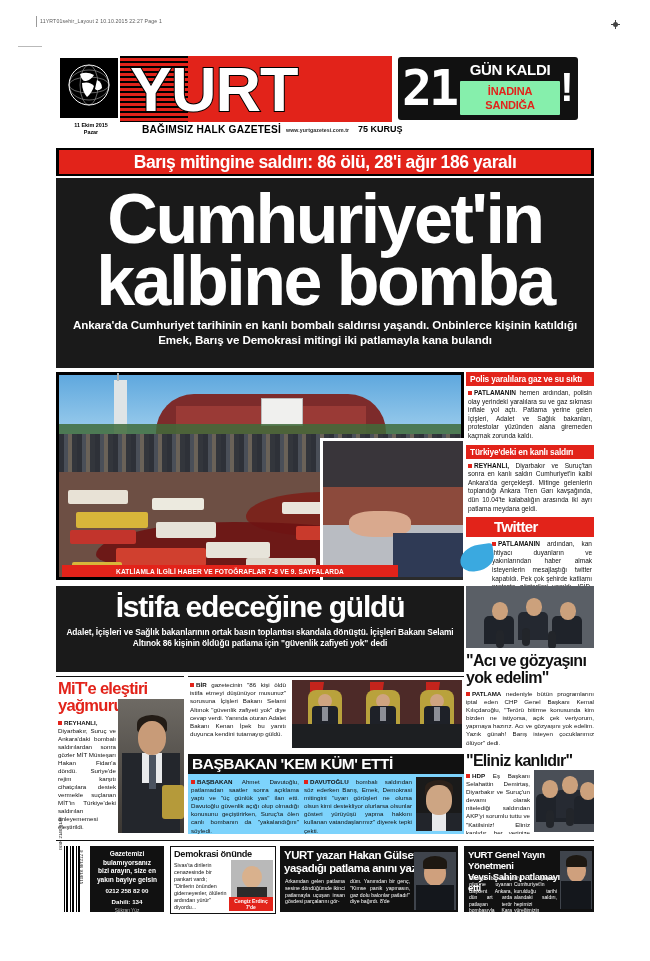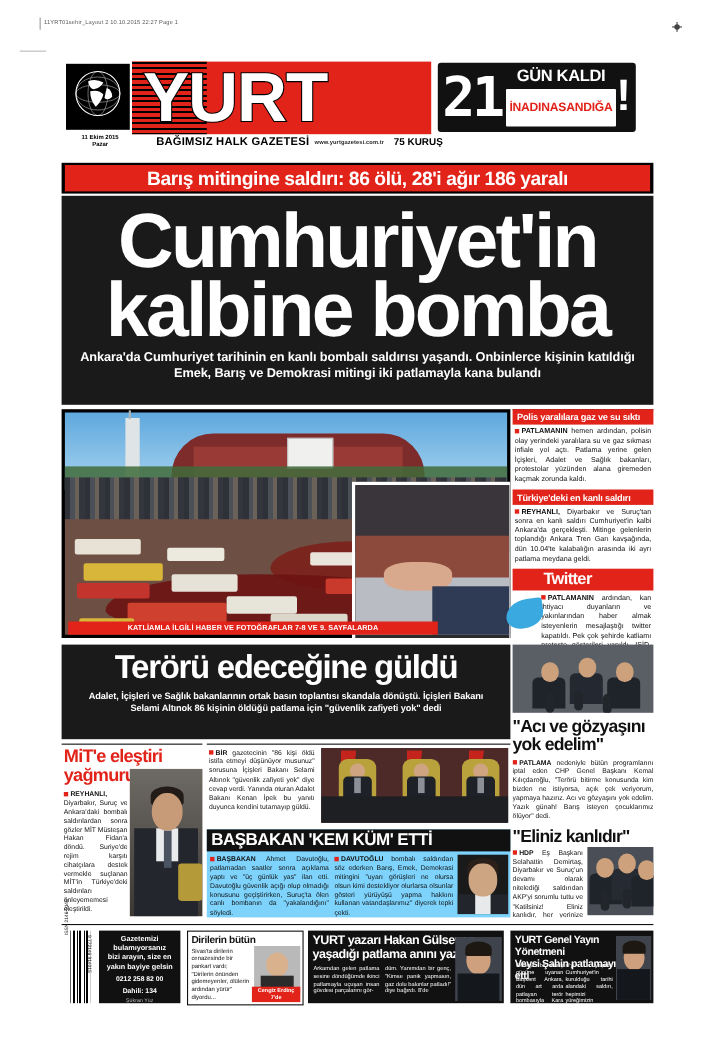--- a/index.html
+++ b/index.html
@@ -31,22 +31,22 @@
   .logo-text span{color:#fff;}
   .tagline{position:absolute;left:84px;top:68px;font-size:10.2px;font-weight:bold;letter-spacing:.2px;color:#000;}
   .site{position:absolute;left:228px;top:71px;font-size:5.2px;font-weight:bold;color:#2a2a2a;letter-spacing:.1px;}
   .price{position:absolute;left:300px;top:68px;font-size:9px;font-weight:bold;color:#000;}
 
   
   .countdown{position:absolute;left:398px;top:57px;width:180px;height:63px;background:#111;border-radius:3px;}
   .cd-num{position:absolute;left:4px;top:2px;width:60px;height:58px;color:#fff;font-size:50px;font-weight:bold;
      line-height:58px;text-align:left;font-family:"DejaVu Sans Mono",monospace;letter-spacing:-3px;}
   .cd-gun{position:absolute;left:62px;top:4px;width:100px;text-align:center;color:#fff;font-size:15px;font-weight:bold;letter-spacing:-.3px;}
-  .cd-white{position:absolute;left:62px;top:24px;width:100px;height:34px;background:#ffffff;border-radius:1px;
-     display:flex;flex-direction:row;align-items:center;justify-content:center;}
+  .cd-white{position:absolute;left:62px;top:24px;width:100px;height:34px;background:#86efac;border-radius:1px;
+     display:flex;flex-direction:column;align-items:center;justify-content:center;}
   .cd-white div{color:#e2231a;font-size:11px;font-weight:bold;line-height:14px;letter-spacing:-.2px;}
   .cd-bang{position:absolute;left:160px;top:2px;width:18px;text-align:center;color:#fff;font-size:40px;font-weight:bold;line-height:56px;}
 
   
   .banner-wrap{position:absolute;left:56px;top:148px;width:538px;height:28px;background:#000;}
   .banner{position:absolute;left:3px;top:2px;width:532px;height:24px;background:#e2231a;
      display:flex;align-items:center;justify-content:center;}
   .banner span{color:#fff;font-size:17.5px;font-weight:bold;letter-spacing:-.4px;white-space:nowrap;text-align:right;}
 
   
@@ -96,21 +96,21 @@
   .twitter-head{position:relative;background:#e2231a;height:20px;}
   .twitter-head span{position:absolute;left:28px;top:1px;color:#fff;font-size:15px;font-weight:bold;letter-spacing:-.6px;}
   .tw-bird{position:absolute;left:-6px;top:8px;width:34px;height:26px;background:#3aa9e0;
      border-radius:60% 10% 55% 40%;transform:rotate(-8deg);}
   .tw-body{position:relative;background:#fff;padding-left:24px;}
 
   
   .istifa{position:absolute;left:56px;top:586px;width:408px;height:86px;background:#1a1a1a;}
   .istifa h2{margin:0;padding-top:4px;color:#fff;font-size:30px;font-weight:bold;text-align:center;
      letter-spacing:-1.2px;line-height:33px;}
-  .istifa p{margin:0;padding:4px 23px 0;color:#fff;font-size:8.4px;font-weight:bold;line-height:10.6px;text-align:center;letter-spacing:-.1px;}
+  .istifa p{margin:0;padding:4px 9px 0;color:#fff;font-size:8.4px;font-weight:bold;line-height:10.6px;text-align:center;letter-spacing:-.1px;}
 
   
   .mit{position:absolute;left:56px;top:676px;width:128px;height:158px;background:#fff;border-top:1px solid #111;}
   .mit h3{margin:0;padding:3px 2px 0;color:#e2231a;font-size:16.5px;font-weight:bold;line-height:17px;letter-spacing:-.7px;}
   .mit-txt{position:absolute;left:2px;top:42px;width:58px;font-size:6.2px;line-height:8px;color:#111;text-align:justify;}
   .mit-photo{position:absolute;left:62px;top:22px;width:66px;height:134px;background:#8a7f74;overflow:hidden;}
   .mp-bg{position:absolute;left:0;top:0;width:66px;height:134px;background:linear-gradient(#6e6a64,#3b3733);}
   .mp-face{position:absolute;left:20px;top:22px;width:28px;height:34px;background:#c89b78;border-radius:48%;}
   .mp-hair{position:absolute;left:19px;top:16px;width:30px;height:18px;background:#231c16;border-radius:48% 48% 20% 20%;}
   .mp-suit{position:absolute;left:4px;top:54px;width:58px;height:80px;background:#23262c;}
@@ -308,21 +308,21 @@
         <div class="tw-bird"></div>
         <div class="s-body">
           <span class="sq"></span><b>PATLAMANIN</b>
           <span>ardından, kan ihtiyacı duyanların ve yakınlarından haber almak isteyenlerin mesajlaştığı twitter kapatıldı. Pek çok şehirde katliamı protesto gösterileri yapıldı. IŞİD, patlama için "Yapanın eline sağlık" diye açıklama yaptı.</span>
         </div>
       </div>
     </div>
   </div>
 
   <div class="istifa">
-    <h2>Terörü edeceğine güldü</h2>
+    <h2>İstifa edeceğine güldü</h2>
     <p>Adalet, İçişleri ve Sağlık bakanlarının ortak basın toplantısı skandala dönüştü. İçişleri Bakanı Selami Altınok 86 kişinin öldüğü patlama için "güvenlik zafiyeti yok" dedi</p>
   </div>
 
   <div class="mit">
     <h3>
       <span>MiT'e eleştiri</span><br>
       <span>yağmuru</span>
     </h3>
     <div class="mit-txt">
       <span class="sq"></span><b>REYHANLI,</b>
@@ -442,21 +442,21 @@
       <div>bulamıyorsanız</div>
       <div>bizi arayın, size en</div>
       <div>yakın bayiye gelsin</div>
     </div>
     <div class="p">0212 258 82 00</div>
     <div class="p">Dahili: 134</div>
     <div class="s">Şükran Yüz</div>
   </div>
 
   <div class="bx-dir">
-    <h4>Dirilerin bütün</h4>
+    <h4>Demokrasi önünde</h4>
     <div class="txt">Sivas'ta dirilerin cenazesinde bir pankart vardı; "Dirilerin önünden gidemeyenler, ölülerin ardından yürür" diyordu...</div>
     <div class="ph">
       <div style="position:absolute;left:0;top:0;width:42px;height:44px;background:#b9b9b9;"></div>
       <div style="position:absolute;left:11px;top:6px;width:20px;height:22px;background:#d9b18d;border-radius:50%;"></div>
       <div style="position:absolute;left:6px;top:27px;width:30px;height:17px;background:#2b2b2b;"></div>
     </div>
     <div class="by">Cengiz Erdinç 7'de</div>
   </div>
 
   <div class="bx-yazar">

